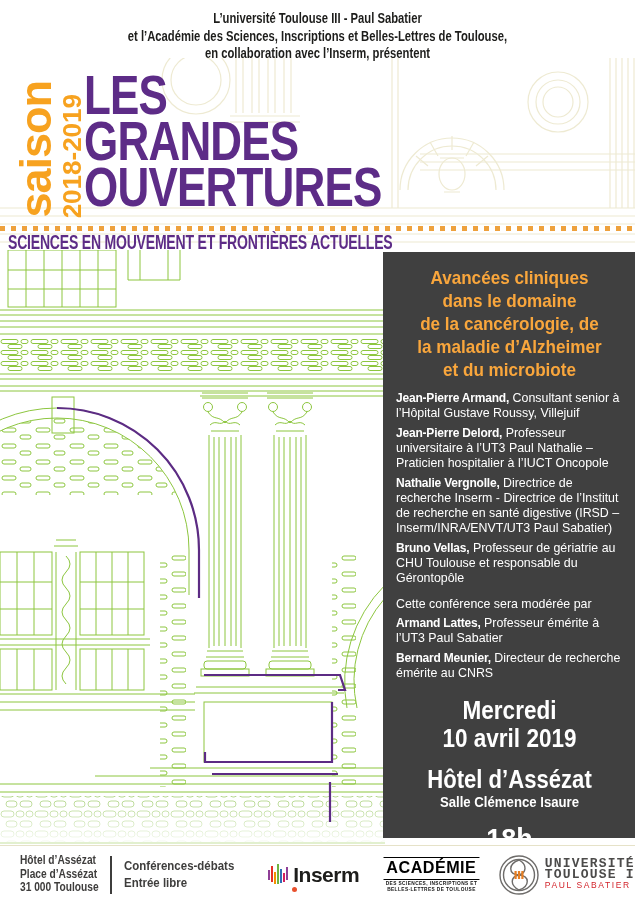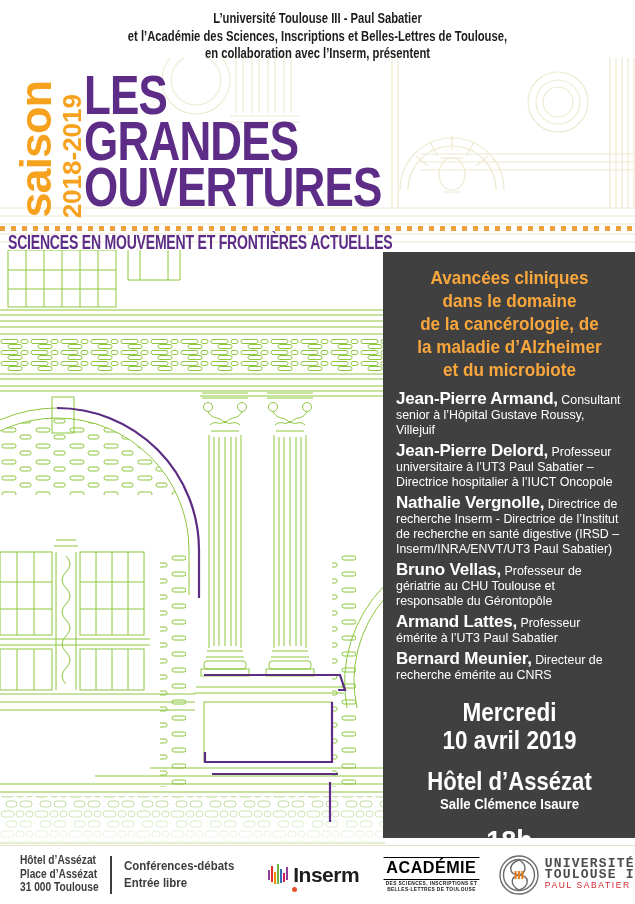--- a/index.html
+++ b/index.html
@@ -29,21 +29,21 @@
 
   
   .art-main{position:absolute;top:250px;left:0;}
 
   
   .panel{position:absolute;left:383px;top:252px;width:252px;height:586px;background:#404040;
          color:#ffffff;box-sizing:border-box;padding:12px 12px 8px 13px;display:flex;flex-direction:column;}
   .panel-title{color:#f9a63c;font-weight:bold;font-size:19px;line-height:23px;text-align:center;
                margin:2px 0 10px;transform:scaleX(.9);transform-origin:50% 0;}
   .speaker{font-size:12.4px;line-height:15px;margin-bottom:5px;}
-  .speaker b{font-size:17px;letter-spacing:-.2px;}
+  .speaker b{font-size:12px;letter-spacing:-.2px;}
   .mod-intro{font-size:12.4px;line-height:15px;margin:6px 0 4px;}
   .sep{height:4px;margin:6px 1px 5px;
        background:repeating-linear-gradient(90deg,#e58e3e 0 3px,transparent 3px 9.5px);}
   .bigdate{text-align:center;font-size:25px;font-weight:bold;line-height:27.5px;
            transform:scaleX(.9);transform-origin:50% 50%;}
   .venue{text-align:center;font-size:26px;font-weight:bold;line-height:28px;
          transform:scaleX(.85);transform-origin:50% 50%;margin-top:2px;}
   .room{text-align:center;font-size:15.5px;font-weight:bold;line-height:17px;
         transform:scaleX(.85);transform-origin:50% 50%;}
   .time{text-align:center;font-size:30px;font-weight:bold;line-height:32px;
@@ -225,31 +225,32 @@
       <div>la maladie d’Alzheimer</div>
       <div>et du microbiote</div>
     </div>
 
     <div class="speaker">
       <b>Jean-Pierre Armand,</b>
       <span>Consultant senior à l’Hôpital Gustave Roussy, Villejuif</span>
     </div>
     <div class="speaker">
       <b>Jean-Pierre Delord,</b>
-      <span>Professeur universitaire à l’UT3 Paul Sabatier – Directrice hospitalier à l’IUCT Oncopole</span>
+      <span>Professeur universitaire à l’UT3 Paul Nathalie – Praticien hospitalier à l’IUCT Oncopole</span>
     </div>
     <div class="speaker">
       <b>Nathalie Vergnolle,</b>
       <span>Directrice de recherche Inserm - Directrice de l’Institut de recherche en santé digestive (IRSD – Inserm/INRA/ENVT/UT3 Paul Sabatier)</span>
     </div>
     <div class="speaker">
       <b>Bruno Vellas,</b>
       <span>Professeur de gériatrie au CHU Toulouse et responsable du Gérontopôle</span>
     </div>
 
+    <div class="mod-intro">Cette conférence sera modérée par</div>
 
     <div class="speaker">
       <b>Armand Lattes,</b>
       <span>Professeur émérite à l’UT3 Paul Sabatier</span>
     </div>
     <div class="speaker">
       <b>Bernard Meunier,</b>
       <span>Directeur de recherche émérite au CNRS</span>
     </div>
 

